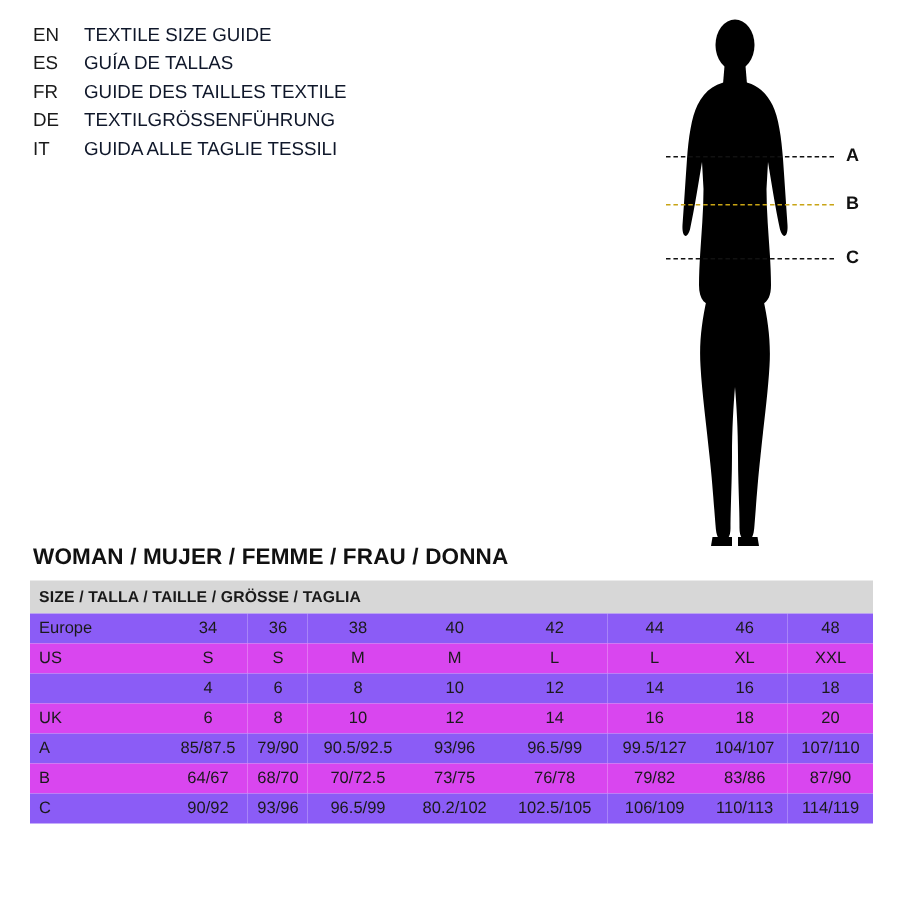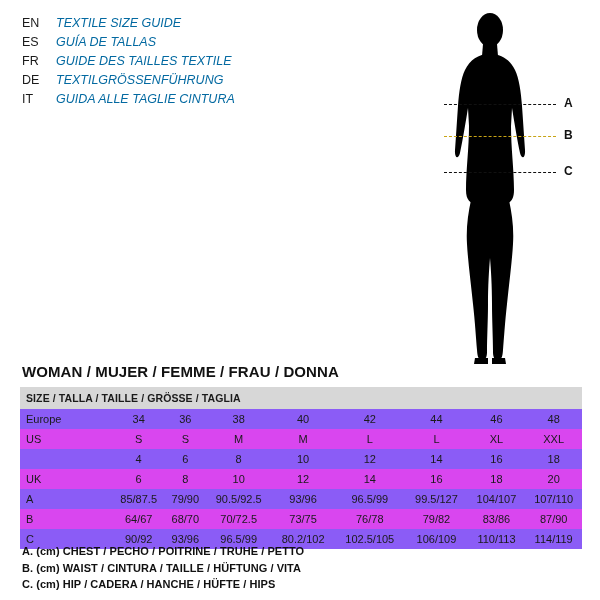--- a/index.html
+++ b/index.html
@@ -33,23 +33,22 @@
     align-items: baseline;
     height: 19px;
   }
   .lang-code {
     width: 34px;
     font-size: 12.5px;
     color: #1a1a1a;
   }
   .lang-text {
     font-size: 12.5px;
-    color: #0369a1;
+    color: #0f172a;
     white-space: nowrap;
-    font-style: italic;
   }
 
   
   .figure-area {
     position: absolute;
     left: 400px;
     top: 8px;
     width: 190px;
     height: 360px;
   }
@@ -151,21 +150,21 @@
     <div class="lang-row">
       <span class="lang-code">FR</span>
       <span class="lang-text">GUIDE DES TAILLES TEXTILE</span>
     </div>
     <div class="lang-row">
       <span class="lang-code">DE</span>
       <span class="lang-text">TEXTILGRÖSSENFÜHRUNG</span>
     </div>
     <div class="lang-row">
       <span class="lang-code">IT</span>
-      <span class="lang-text">GUIDA ALLE TAGLIE CINTURA</span>
+      <span class="lang-text">GUIDA ALLE TAGLIE TESSILI</span>
     </div>
   </div>
 
   <div class="figure-area">
     <svg class="figure-svg" viewBox="0 0 120 360">
       <g fill="#000000">
 
         <ellipse cx="60" cy="22" rx="13" ry="17"></ellipse>
 
         <path d="M53,36 L67,36 L68,48 L52,48 Z"></path>
@@ -307,19 +306,14 @@
         <td>96.5/99</td>
         <td>80.2/102</td>
         <td>102.5/105</td>
         <td>106/109</td>
         <td>110/113</td>
         <td>114/119</td>
       </tr>
     </tbody>
   </table>
 
-  <div class="notes">
-    <div class="note">A. (cm) CHEST / PECHO / POITRINE / TRUHE / PETTO</div>
-    <div class="note">B. (cm) WAIST / CINTURA / TAILLE / HÜFTUNG / VITA</div>
-    <div class="note">C. (cm) HIP / CADERA / HANCHE / HÜFTE / HIPS</div>
-  </div>
 
 </div>
 
 </body></html>

